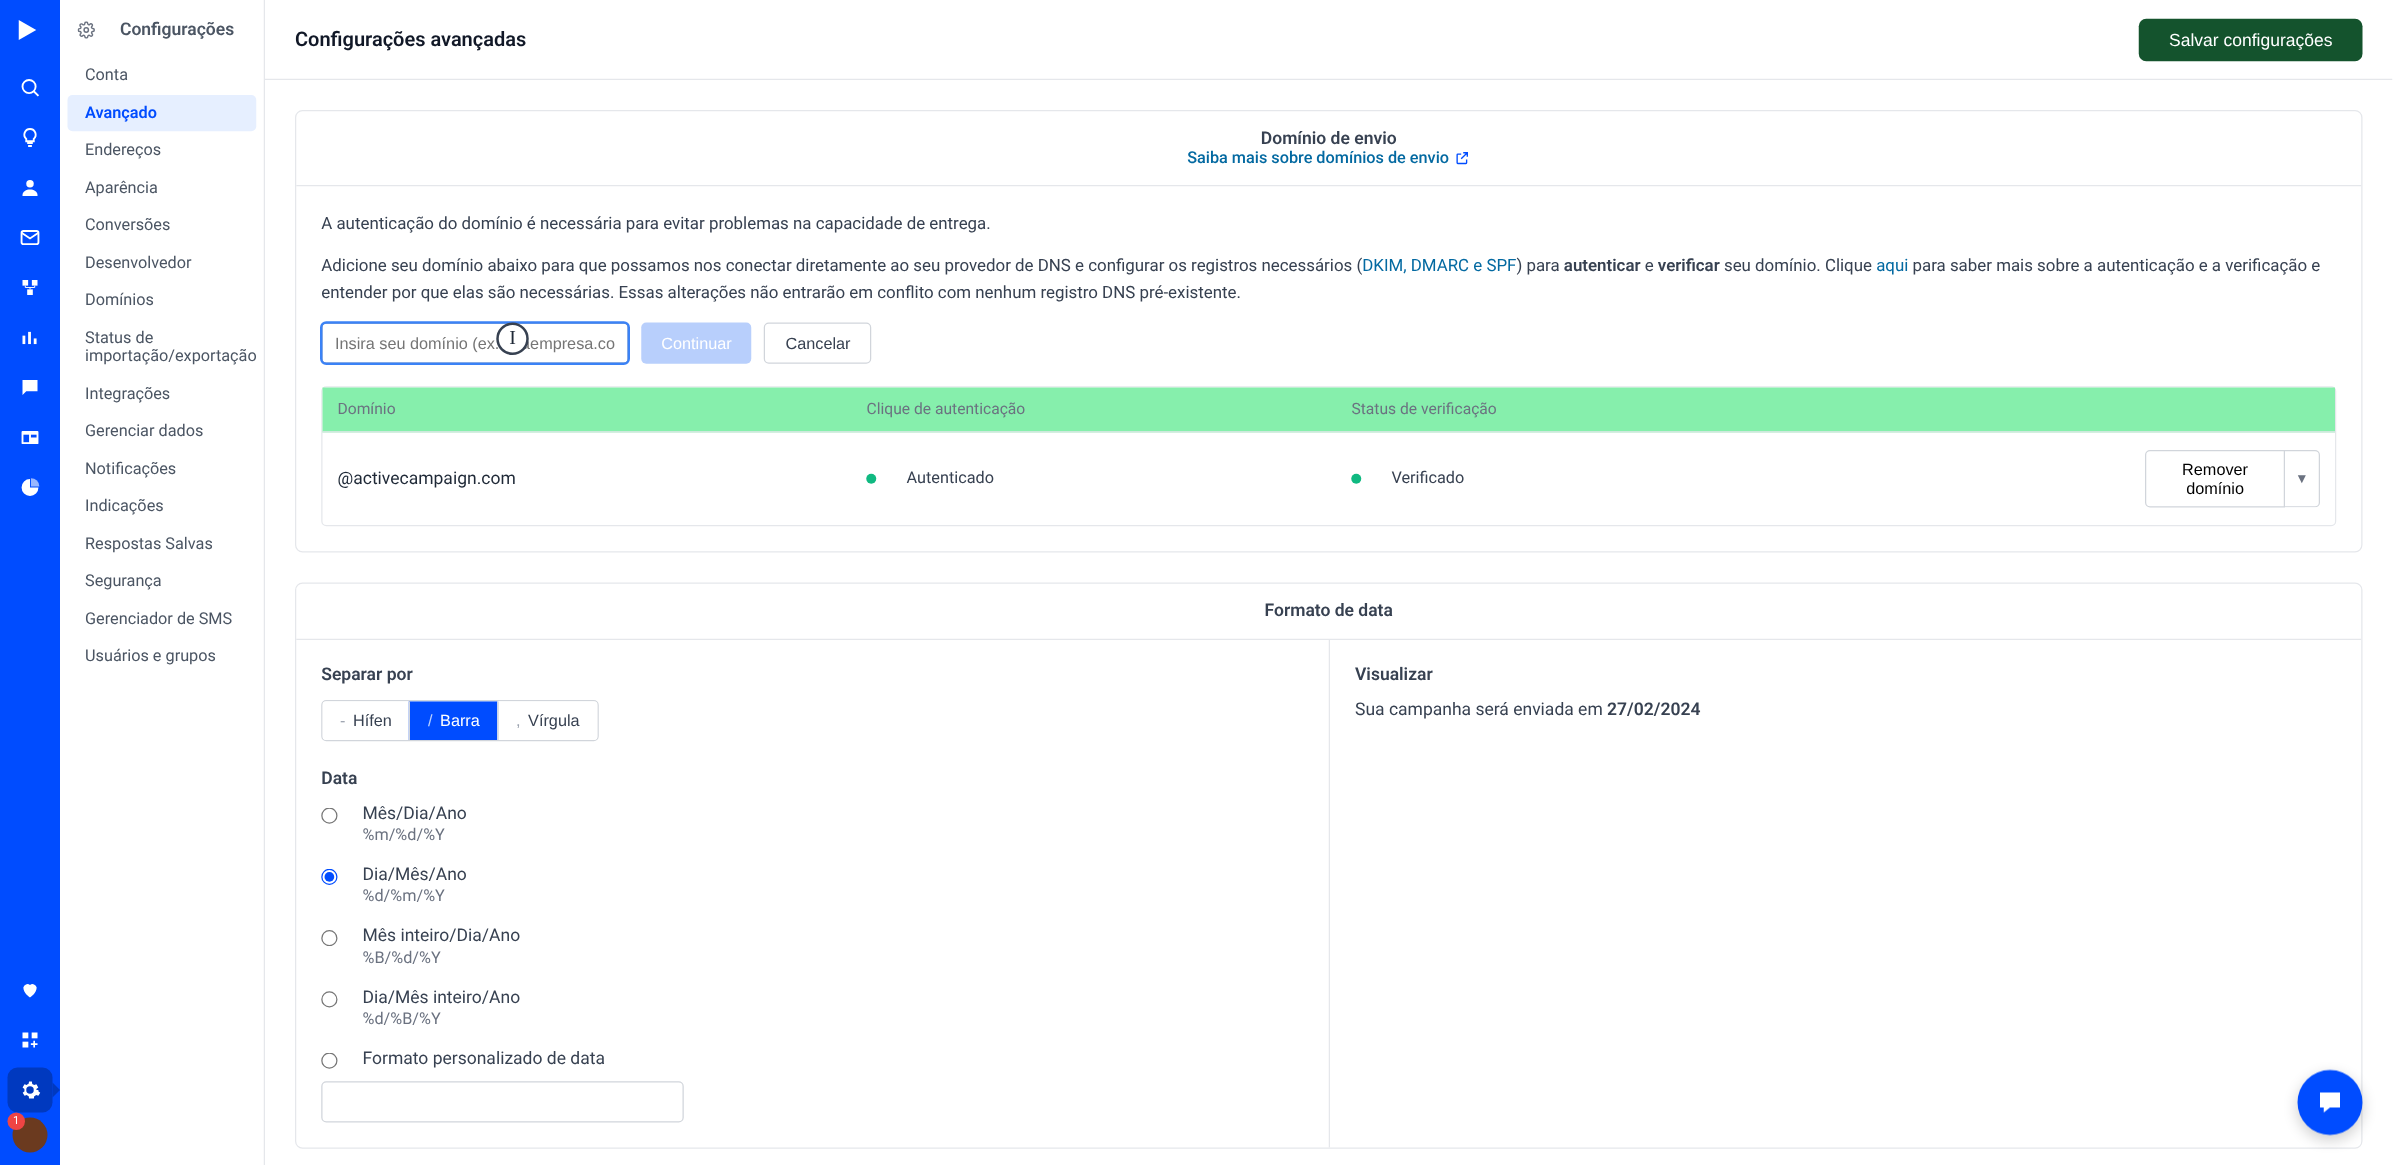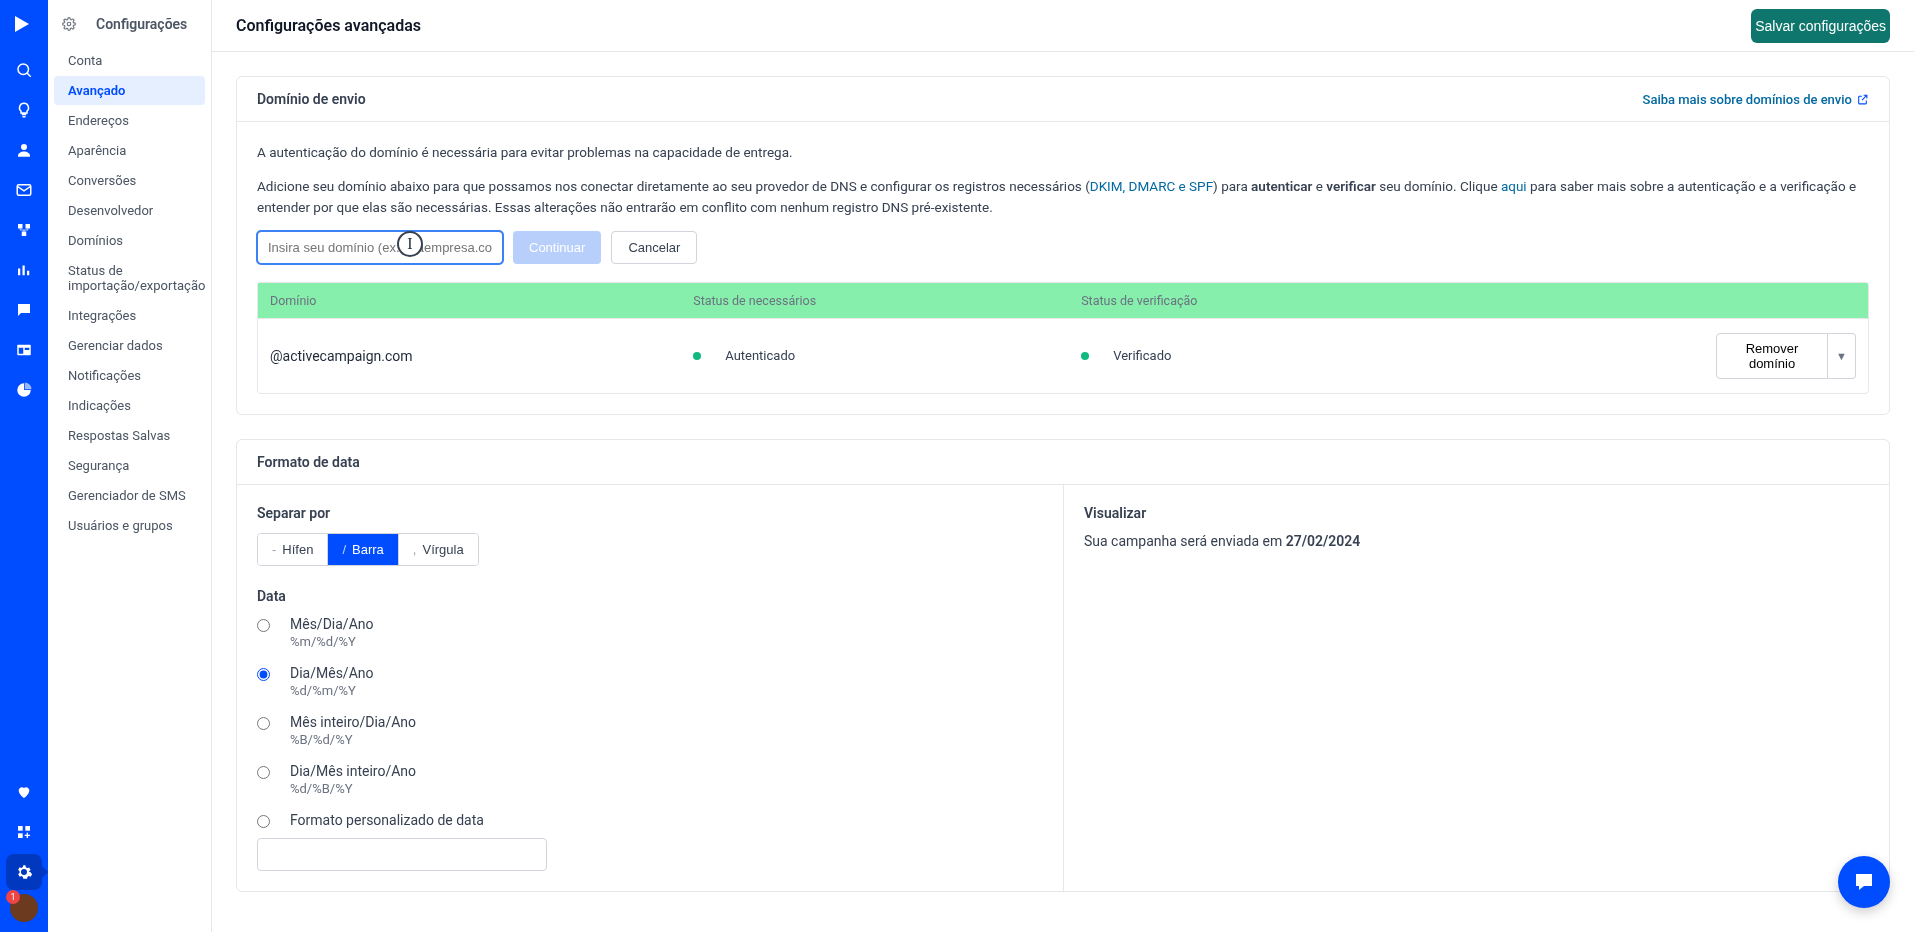--- a/index.html
+++ b/index.html
@@ -16,27 +16,27 @@
     .rail-avatar .badge { position:absolute; top:-4px; left:-4px; background:#ef4444; color:#fff; border-radius:50%; width:14px; height:14px; font-size:9px; display:flex; align-items:center; justify-content:center;}
     
     
     .sidebar { position: fixed; left: 48px; top: 0; bottom: 0; width: 164px; background: #fff; border-right: 1px solid #e5e7eb; padding-top: 16px; z-index: 9; }
     .sidebar-header { display: flex; align-items: center; gap: 20px; padding: 0 14px 14px; color: #4b5563; font-weight: 600; }
     .sidebar-item { padding: 7px 14px; font-size: 13px; color: #4b5563; cursor: pointer; border-radius: 4px; margin: 0 6px 1px; }
     .sidebar-item.active { background: #e6efff; color: #004cff; font-weight: 600; }
     
     
     .main { margin-left: 212px; }
-    .topbar { height: 52px; border-bottom: 1px solid #e5e7eb; display: flex; align-items: center; justify-content: space-between; padding: 0 24px; }
+    .topbar { height: 64px; border-bottom: 1px solid #e5e7eb; display: flex; align-items: center; justify-content: space-between; padding: 0 24px; }
     .topbar h1 { font-size: 16px; font-weight: 600; color: #111827; }
-    .btn-primary { background: #0f766e; color: #fff; border: none; padding: 9px 4px; border-radius: 6px; font-size: 14px; font-weight: 500; cursor: pointer; }
+    .btn-primary { background: #14532d; color: #fff; border: none; padding: 9px 24px; border-radius: 6px; font-size: 14px; font-weight: 500; cursor: pointer; }
     
     .content { padding: 24px; }
     .card { border: 1px solid #e5e7eb; border-radius: 6px; margin-bottom: 24px; background:#fff; }
-    .card-header { padding: 14px 20px; border-bottom: 1px solid #e5e7eb; display: flex; justify-content: space-between; align-items: center; font-weight: 600; color:#374151; }
+    .card-header { padding: 14px 20px; border-bottom: 1px solid #e5e7eb; display: flex; justify-content: space-between; align-items: center; font-weight: 600; color:#374151;flex-direction:column; }
     .card-body { padding: 20px; }
     .link { color: #0369a1; text-decoration: none; cursor: pointer; }
     .link-ext { display:inline-flex; align-items:center; gap:4px; font-weight:500; font-size:13px;}
     
     .desc { font-size: 13.5px; color: #374151; margin-bottom: 14px; line-height: 1.5; }
     .inline-bold { font-weight: 600; }
     
     .domain-row { display: flex; gap: 10px; align-items: center; margin-bottom: 18px; position:relative;}
     .domain-input { width: 246px; padding: 8px 10px; border: 1px solid #9ca3af; border-radius: 4px; font-size: 13px; outline:2px solid #3b82f6; outline-offset:-1px;}
     .btn-continue { background: #b8cffc; color: #fff; border: none; padding: 9px 16px; border-radius: 4px; font-size: 13px; cursor: pointer; }
@@ -220,21 +220,21 @@
         </p>
         <div class="domain-row">
           <input class="domain-input" placeholder="Insira seu domínio (ex. suaempresa.com)" style="">
           <div class="cursor-ibeam">I</div>
           <button class="btn-continue">Continuar</button>
           <button class="btn-cancel">Cancelar</button>
         </div>
         <div class="dom-table">
           <div class="dom-head">
             <div>Domínio</div>
-            <div>Status de necessários</div>
+            <div>Clique de autenticação</div>
             <div>Status de verificação</div>
             <div></div>
           </div>
           <div class="dom-body-row">
             <div>@activecampaign.com</div>
             <div class="status">
                 <span class="dot-green"></span>
                 <span>Autenticado</span>
               </div>
             <div class="status">

